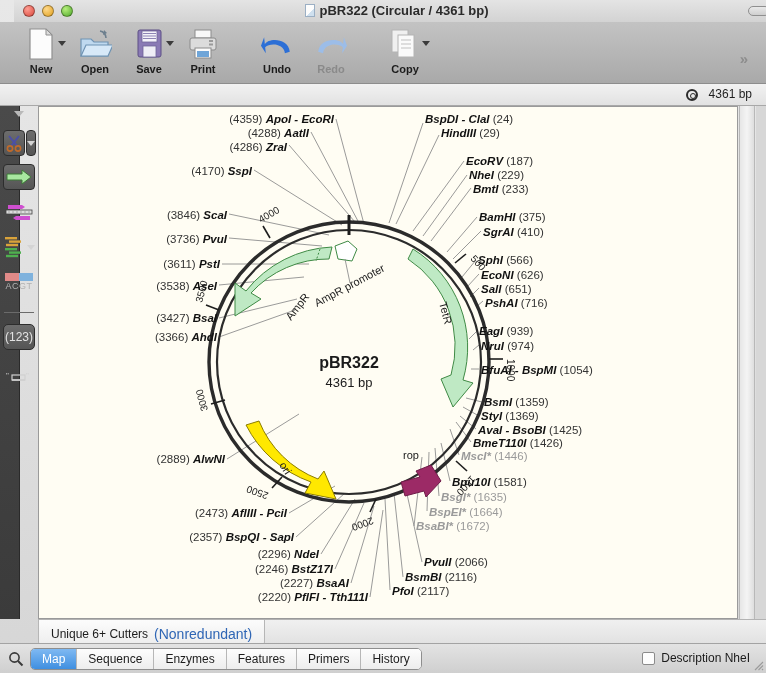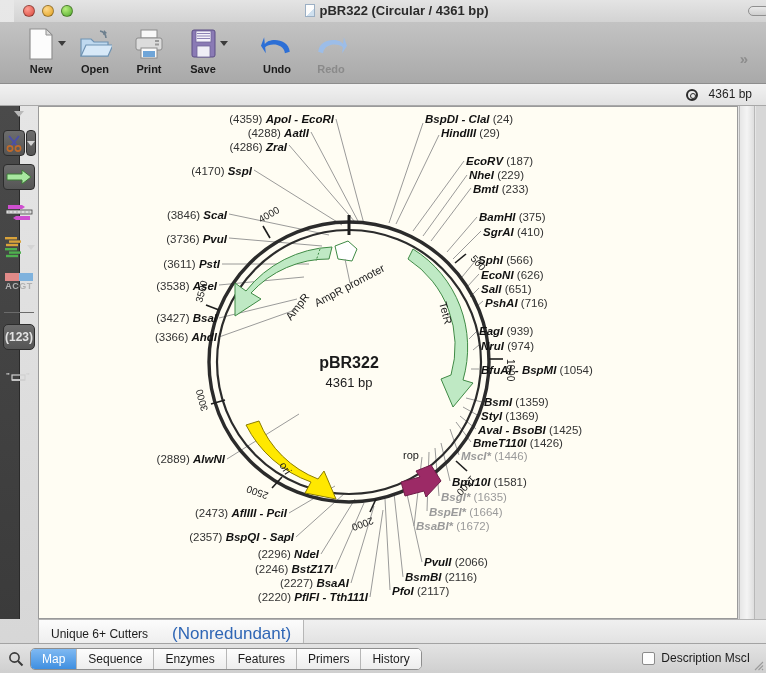--- a/index.html
+++ b/index.html
@@ -88,21 +88,20 @@
   .bp-icon:after {
     content:""; position:absolute; left:2px; top:2px; width:4px; height:4px;
     border-radius:50%; border:1px solid #2b2b2b;
   }
 
   
   .palette {
     position: absolute; left: 0; top: 106px; width: 20px; height: 513px;
     background: linear-gradient(#4a4a4a, #3b3b3b);
     border-right: 1px solid #2a2a2a;
-    font-weight: bold;
   }
   .pal-collapse {
     position: absolute; left: 14px; top: 5px;
     width: 0; height: 0; border-left: 5px solid transparent;
     border-right: 5px solid transparent; border-top: 6px solid #b9b9b9;
   }
   .pal-btn {
     position: absolute; left: 4px; width: 24px; height: 26px;
     background: linear-gradient(#6d6d6d, #555); border: 1px solid #2d2d2d;
     border-radius: 4px; display: flex; align-items: center; justify-content: center;
@@ -153,27 +152,27 @@
   }
 
   
   .statusrow {
     position: absolute; left: 38px; top: 619px; width: 728px; height: 24px;
     background: linear-gradient(#f0f0f0,#e2e2e2);
     border-top: 1px solid #b3b3b3;
   }
   .filter-tab {
     position: absolute; left: 0; top: 0; height: 28px;
-    padding: 0 12px; display: flex; align-items: center; gap: 24px;
+    padding: 0 12px; display: flex; align-items: center; gap: 6px;
     background: linear-gradient(#fcfcfc,#ececec);
     border: 1px solid #b6b6b6; border-top: none;
     border-bottom-left-radius: 6px; border-bottom-right-radius: 6px;
     font-size: 12px; color: #1c1c1c;
   }
-  .filter-sub { color: #2f66b5; font-size: 17px; }
+  .filter-sub { color: #2f66b5; font-size: 14px; }
 
   
   .bottombar {
     position: absolute; left: 0; top: 643px; width: 766px; height: 30px;
     background: linear-gradient(#e3e3e3,#cfcfcf);
     border-top: 1px solid #a3a3a3;
     padding-left: 21px;
   }
   .search-icon-wrap {
     position: absolute; left: 8px; top: 7px;
@@ -249,51 +248,51 @@
       <div class="tb-item">
         <div class="tb-icon">
           <svg width="34" height="34" viewBox="0 0 34 34">
             <path d="M22 4 a7 7 0 0 1 6 7" fill="none" stroke="#6d7f8e" stroke-width="1.6"></path>
             <path d="M26 3 l3 3 l-4 2 z" fill="#6d7f8e"></path>
             <path d="M3 12 h10 l3 3 h14 v14 h-27 z" fill="#bfd9ef" stroke="#6f93b3" stroke-width="1.2"></path>
             <path d="M3 29 l5 -11 h27 l-5 11 z" fill="#d7e9f8" stroke="#6f93b3" stroke-width="1.2"></path>
           </svg>
         </div>
         <div class="tb-label">Open</div>
-      </div>
-
-      <div class="tb-item">
-        <div class="tb-icon">
-          <svg width="34" height="34" viewBox="0 0 34 34">
-            <rect x="9" y="3" width="16" height="8" fill="#f8f8f8" stroke="#8b8b8b" stroke-width="1"></rect>
-            <rect x="4" y="11" width="26" height="12" rx="2" fill="#dcdcdc" stroke="#8b8b8b" stroke-width="1"></rect>
-            <rect x="23" y="13" width="4" height="2" fill="#9a9a9a"></rect>
-            <rect x="23" y="16.5" width="4" height="2" fill="#9a9a9a"></rect>
-            <rect x="9" y="21" width="16" height="10" fill="#fbfbfb" stroke="#8b8b8b" stroke-width="1"></rect>
-            <rect x="11" y="24" width="12" height="6" fill="#6fa5d8"></rect>
-          </svg>
-        </div>
-        <div class="tb-label">Print</div>
       </div>
 
       <div class="tb-item">
         <div class="tb-icon">
           <svg width="30" height="34" viewBox="0 0 30 34">
             <rect x="4" y="3" width="23" height="27" rx="2" fill="#8a7ab5" stroke="#5c4f85" stroke-width="1"></rect>
             <rect x="8" y="4" width="15" height="11" fill="#f4f2fa" stroke="#6f6498" stroke-width=".8"></rect>
             <line x1="9" y1="6.5" x2="22" y2="6.5" stroke="#8d84b5" stroke-width="1"></line>
             <line x1="9" y1="9" x2="22" y2="9" stroke="#8d84b5" stroke-width="1"></line>
             <line x1="9" y1="11.5" x2="22" y2="11.5" stroke="#8d84b5" stroke-width="1"></line>
             <rect x="9" y="19" width="13" height="11" fill="#efeef6" stroke="#6f6498" stroke-width=".8"></rect>
           </svg>
         </div>
         <div class="tb-label">Save</div>
         <div class="tb-arrow"></div>
       </div>
 
+      <div class="tb-item">
+        <div class="tb-icon">
+          <svg width="34" height="34" viewBox="0 0 34 34">
+            <rect x="9" y="3" width="16" height="8" fill="#f8f8f8" stroke="#8b8b8b" stroke-width="1"></rect>
+            <rect x="4" y="11" width="26" height="12" rx="2" fill="#dcdcdc" stroke="#8b8b8b" stroke-width="1"></rect>
+            <rect x="23" y="13" width="4" height="2" fill="#9a9a9a"></rect>
+            <rect x="23" y="16.5" width="4" height="2" fill="#9a9a9a"></rect>
+            <rect x="9" y="21" width="16" height="10" fill="#fbfbfb" stroke="#8b8b8b" stroke-width="1"></rect>
+            <rect x="11" y="24" width="12" height="6" fill="#6fa5d8"></rect>
+          </svg>
+        </div>
+        <div class="tb-label">Print</div>
+      </div>
+
       <div class="tb-gap"></div>
 
       <div class="tb-item">
         <div class="tb-icon">
           <svg width="36" height="34" viewBox="0 0 36 34">
             <path d="M30 26 C30 12 10 10 6 16 L6 9 L2 17 L6 25 L6 19 C11 15 25 17 25 27 Z" fill="#2c6fd6" transform="rotate(-6 18 18)"></path>
           </svg>
         </div>
         <div class="tb-label">Undo</div>
       </div>
@@ -302,20 +301,33 @@
         <div class="tb-icon">
           <svg width="36" height="34" viewBox="0 0 36 34">
             <path d="M6 26 C6 12 26 10 30 16 L30 9 L34 17 L30 25 L30 19 C25 15 11 17 11 27 Z" fill="#9cbde8" transform="rotate(6 18 18)"></path>
           </svg>
         </div>
         <div class="tb-label">Redo</div>
       </div>
 
       <div class="tb-gap"></div>
 
+      <div class="tb-item">
+        <div class="tb-icon">
+          <svg width="32" height="34" viewBox="0 0 32 34">
+            <rect x="3" y="3" width="16" height="22" fill="#f0f0f0" stroke="#b4b4b4" stroke-width="1"></rect>
+            <rect x="9" y="8" width="16" height="22" fill="#fafafa" stroke="#b4b4b4" stroke-width="1"></rect>
+            <line x1="12" y1="13" x2="22" y2="13" stroke="#c9c9c9" stroke-width="1.2"></line>
+            <line x1="12" y1="17" x2="22" y2="17" stroke="#c9c9c9" stroke-width="1.2"></line>
+            <line x1="12" y1="21" x2="22" y2="21" stroke="#c9c9c9" stroke-width="1.2"></line>
+          </svg>
+        </div>
+        <div class="tb-label">Copy</div>
+        <div class="tb-arrow"></div>
+      </div>
 
 
     </div>
     <div class="tb-overflow">»</div>
   </div>
 
   <div class="bpbar">
     <div class="bp-icon"></div>
     <div class="bp-text">4361 bp</div>
   </div>
@@ -566,21 +578,21 @@
       <div class="tab active">Map</div>
       <div class="tab">Sequence</div>
       <div class="tab">Enzymes</div>
       <div class="tab">Features</div>
       <div class="tab">Primers</div>
       <div class="tab">History</div>
     </div>
 
     <div class="descpanel">
       <span class="chk"></span>
-      <span>Description MscI</span>
+      <span>Description NheI</span>
     </div>
 
     <svg class="resize-grip" viewBox="0 0 12 12">
       <line x1="11" y1="3" x2="3" y2="11" stroke="#9a9a9a" stroke-width="1.1"></line>
       <line x1="11" y1="6.5" x2="6.5" y2="11" stroke="#9a9a9a" stroke-width="1.1"></line>
       <line x1="11" y1="10" x2="10" y2="11" stroke="#9a9a9a" stroke-width="1.1"></line>
     </svg>
   </div>
 
 </div>

